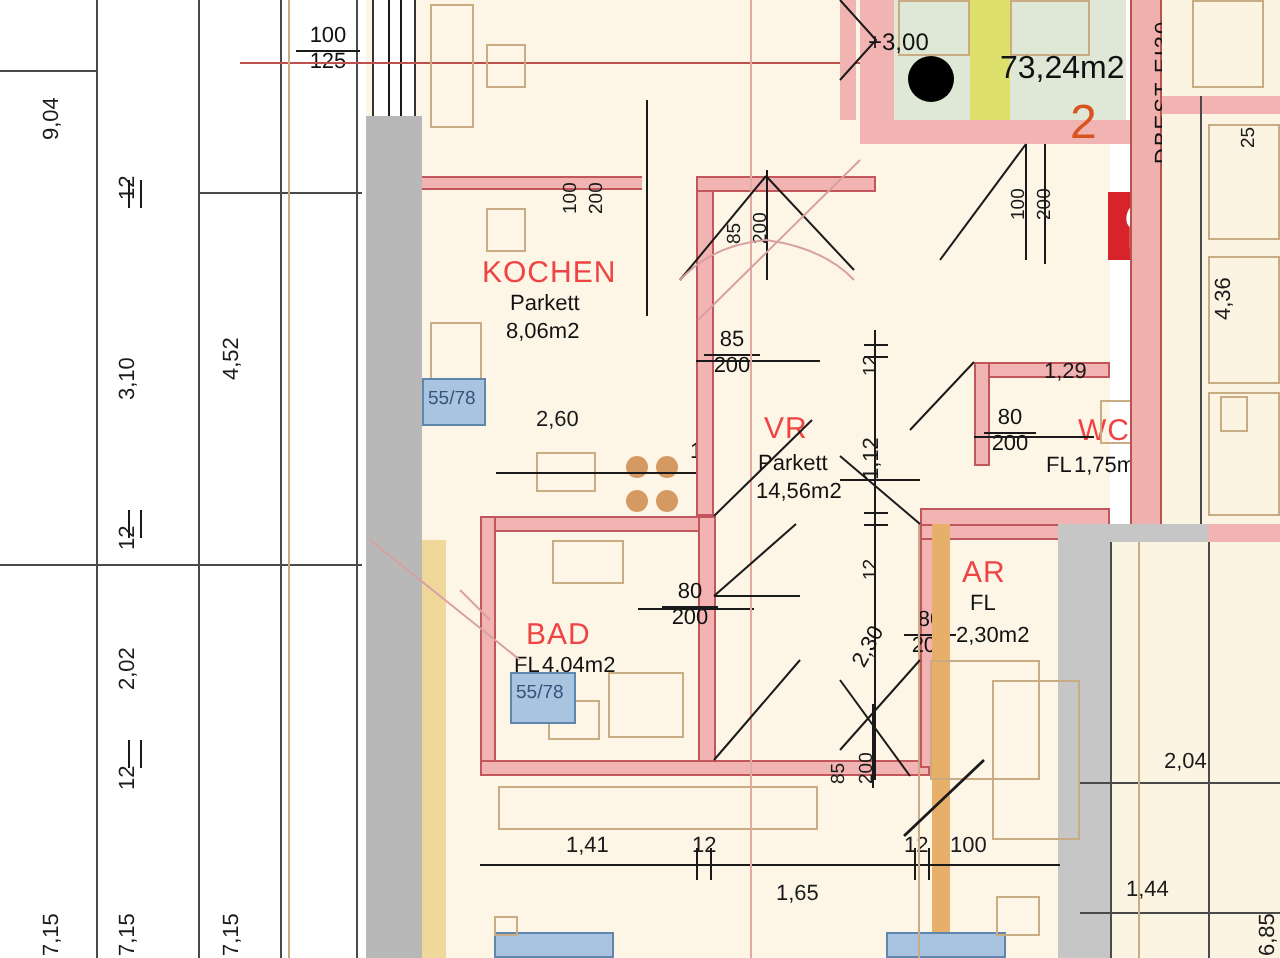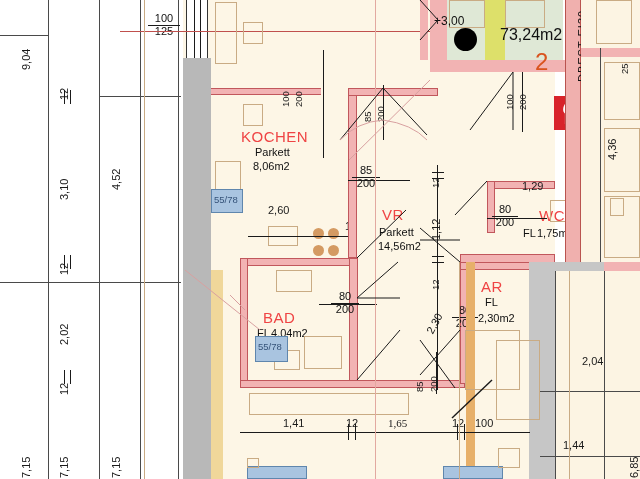--- a/index.html
+++ b/index.html
@@ -266,32 +266,32 @@
   <div class="ab ln-brn-v" style="left:466px;top:262px;height:217px;background:#e7b06a;width:9px;"></div>
 
   <div class="ab paper2" style="left:555px;top:271px;width:85px;height:208px;"></div>
   <div class="ab furn" style="left:465px;top:330px;width:55px;height:60px;"></div>
   <div class="ab furn" style="left:496px;top:340px;width:44px;height:80px;"></div>
 
   <div class="ab ln-v" style="left:555px;top:271px;height:208px;"></div>
   <div class="ab ln-v" style="left:604px;top:271px;height:208px;"></div>
   <div class="ab ln-h" style="left:540px;top:391px;width:100px;"></div>
   <div class="ab ln-h" style="left:540px;top:456px;width:100px;"></div>
-  <span class="t dim" style="left:582px;top:355px;">2,04</span>
+  <span class="t dim" style="left:582px;top:375px;">2,04</span>
   <span class="t dim" style="left:563px;top:439px;">1,44</span>
   <span class="t dimv" style="left:628px;top:478px;">6,85</span>
 
   <div class="ab ln-blk-h" style="left:240px;top:432px;width:290px;"></div>
   <div class="ab tick" style="left:348px;top:424px;width:1px;height:16px;"></div>
   <div class="ab tick" style="left:355px;top:424px;width:1px;height:16px;"></div>
   <div class="ab tick" style="left:457px;top:424px;width:1px;height:16px;"></div>
   <div class="ab tick" style="left:464px;top:424px;width:1px;height:16px;"></div>
   <span class="t dim" style="left:283px;top:417px;">1,41</span>
   <span class="t dim" style="left:346px;top:417px;">12</span>
-  <span class="t dim" style="left:388px;top:417px;font-family:Liberation Serif, serif;">1,65</span>
+  <span class="t dim" style="left:388px;top:441px;">1,65</span>
   <span class="t dim" style="left:452px;top:417px;">12</span>
   <span class="t dim" style="left:475px;top:417px;">100</span>
 
   <div class="ab windowbox" style="left:247px;top:466px;width:60px;height:13px;"></div>
   <div class="ab windowbox" style="left:443px;top:466px;width:60px;height:13px;"></div>
   <div class="ab furn" style="left:247px;top:458px;width:12px;height:10px;"></div>
   <div class="ab furn" style="left:498px;top:448px;width:22px;height:20px;"></div>
 
   <div class="ab ln-pnk-v" style="left:375px;top:0;height:479px;"></div>
   <div class="ab ln-brn-v" style="left:459px;top:262px;height:217px;"></div>

